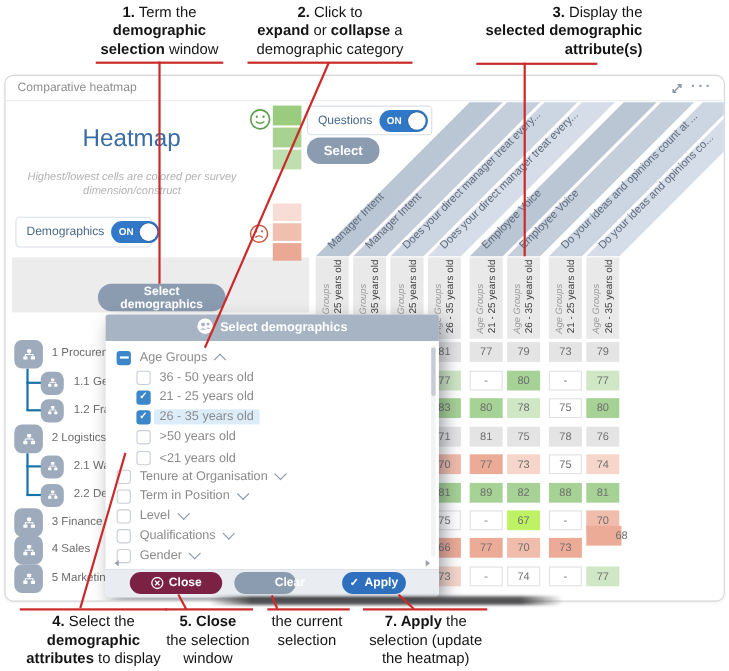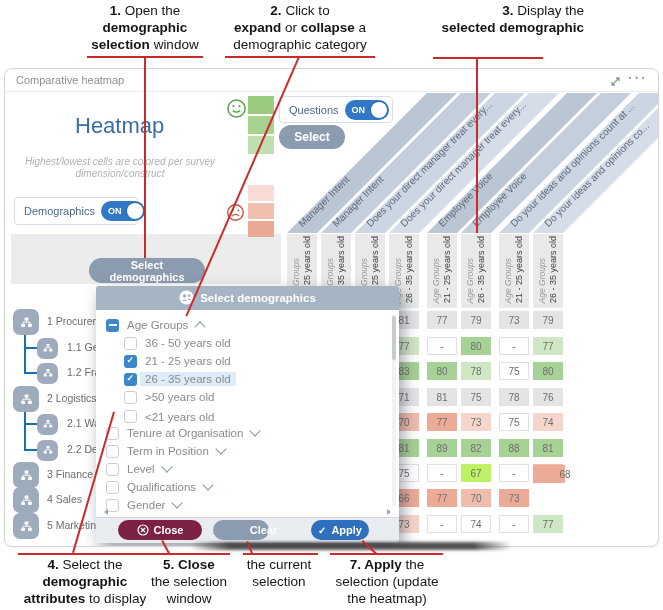--- a/index.html
+++ b/index.html
@@ -234,21 +234,21 @@
       <div class="cell" style="left: 528px; top: 370px; background: rgb(166, 210, 149);">81</div>
       <div class="cell" style="left: 384px; top: 395px; background: rgb(255, 255, 255); border: 1px solid rgb(226, 226, 226);">75</div>
       <div class="cell" style="left: 422px; top: 395px; background: rgb(255, 255, 255); border: 1px solid rgb(226, 226, 226);">-</div>
       <div class="cell" style="left: 456px; top: 395px; background: #bef264;">67</div>
       <div class="cell" style="left: 494px; top: 395px; background: rgb(255, 255, 255); border: 1px solid rgb(226, 226, 226);">-</div>
       <div class="cell" style="left: 528px; top: 395px; background: rgb(240, 188, 171);">70</div>
       <div class="cell" style="left: 384px; top: 420px; background: rgb(236, 171, 151);">66</div>
       <div class="cell" style="left: 422px; top: 420px; background: rgb(236, 171, 151);">77</div>
       <div class="cell" style="left: 456px; top: 420px; background: rgb(240, 188, 171);">70</div>
       <div class="cell" style="left: 494px; top: 420px; background: rgb(236, 171, 151);">73</div>
-      <div class="cell" style="left: 528px; top: 396px; background: rgb(236, 171, 151); padding-left: 32px;">68</div>
+      <div class="cell" style="left: 528px; top: 409px; background: rgb(236, 171, 151); padding-left: 32px;">68</div>
       <div class="cell" style="left: 384px; top: 446px; background: rgb(246, 214, 202);">73</div>
       <div class="cell" style="left: 422px; top: 446px; background: rgb(255, 255, 255); border: 1px solid rgb(226, 226, 226);">-</div>
       <div class="cell" style="left: 456px; top: 446px; background: rgb(255, 255, 255); border: 1px solid rgb(226, 226, 226);">74</div>
       <div class="cell" style="left: 494px; top: 446px; background: rgb(255, 255, 255); border: 1px solid rgb(226, 226, 226);">-</div>
       <div class="cell" style="left: 528px; top: 446px; background: rgb(207, 231, 196);">77</div>
     </div>
   <div id="tree">
       <div class="tree-icon" style="left: 8px; top: 240px; width: 26px; height: 26px;">
         <svg width="15" height="15" viewBox="0 0 24 24">
           <g fill="#fff">
@@ -443,32 +443,33 @@
         <span style="font-size:10px">✓</span>
         <span>Apply</span>
       </button>
     </div>
   </div>
 </div>
 
 <div class="shadow-strip"></div>
 <div id="annotations">
     <div class="ann" style="left: 25px; top: 2px;">
-      <div><b>1.</b><span> Open the</span></div>
+      <div><b>1.</b><span> Term the</span></div>
       <div><b>demographic</b></div>
       <div><b>selection</b><span> window</span></div>
     </div>
     <div class="ann" style="left: 180px; top: 2px;">
       <div><b>2.</b><span> Click to</span></div>
       <div><b>expand</b><span> or </span><b>collapse</b><span> a</span></div>
       <div><span>demographic category</span></div>
     </div>
     <div class="ann" style="left: 344px; top: 2px; text-align: right;">
       <div><b>3.</b><span> Display the</span></div>
       <div><b>selected demographic</b></div>
+      <div><b>attribute(s)</b></div>
     </div>
     <div class="ann" style="left: -35px; top: 556px;">
       <div><b>4.</b><span> Select the</span></div>
       <div><b>demographic</b></div>
       <div><b>attributes</b><span> to display</span></div>
     </div>
     <div class="ann" style="left: 69px; top: 556px;">
       <div><b>5. Close</b></div>
       <div><span>the selection</span></div>
       <div><span>window</span></div>

